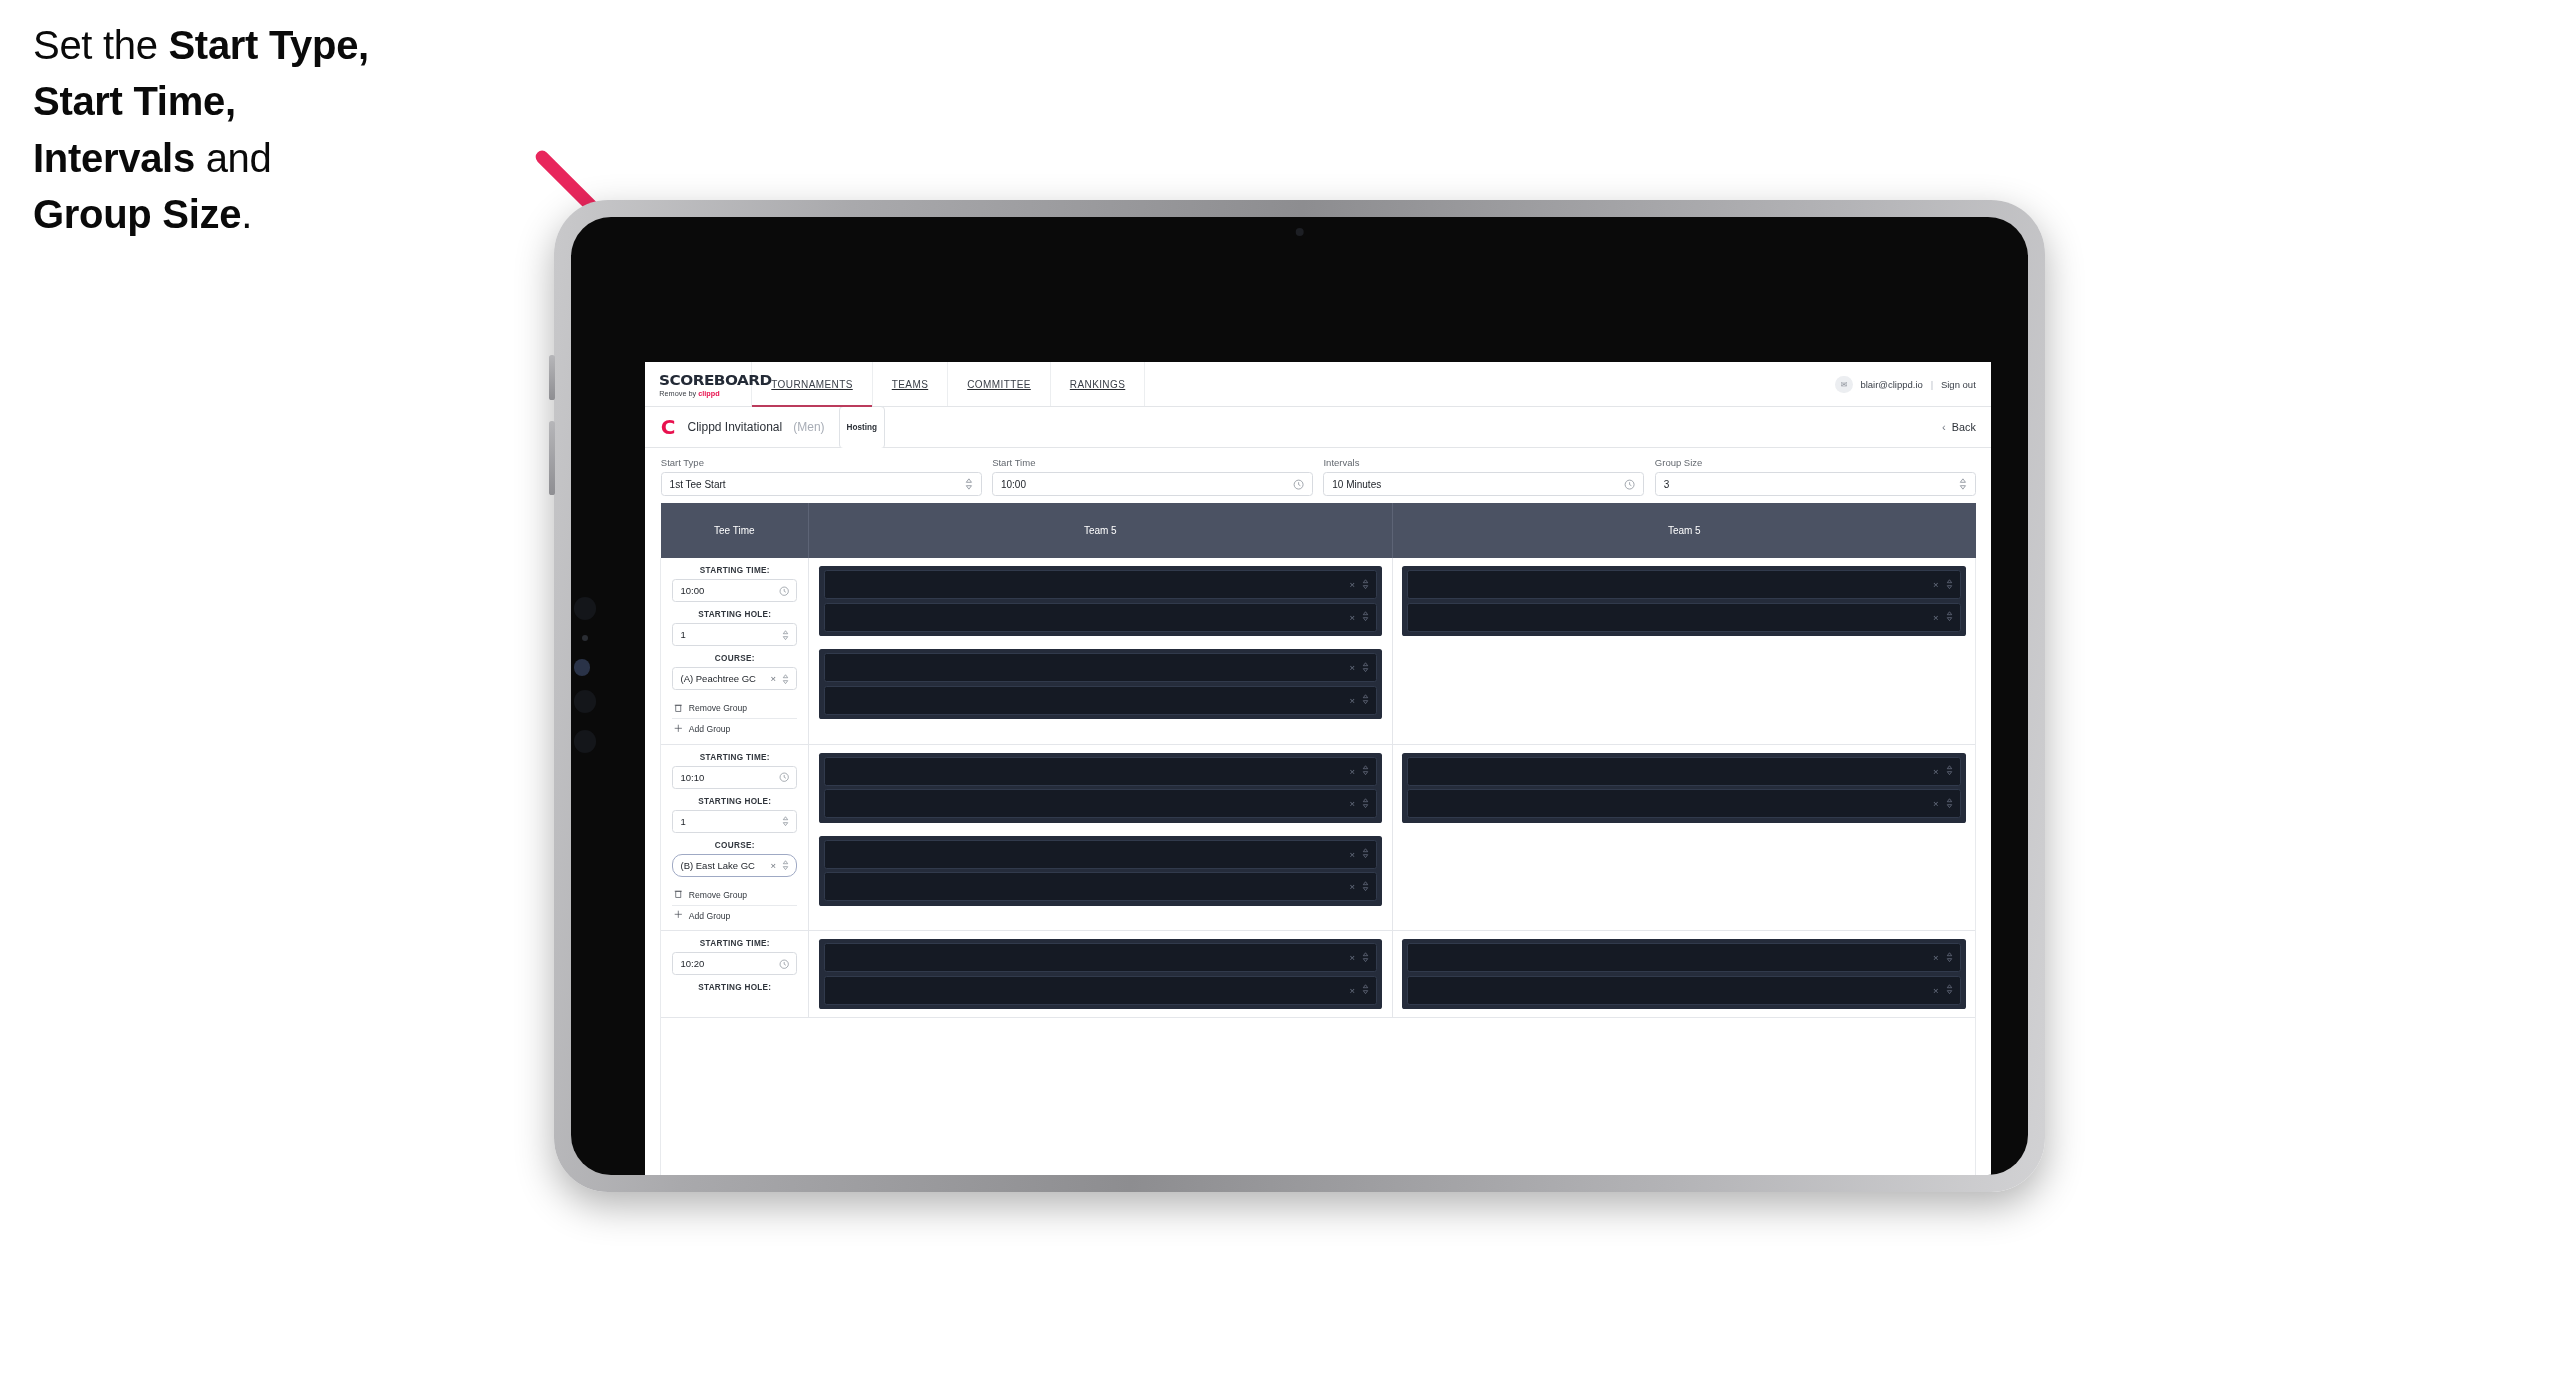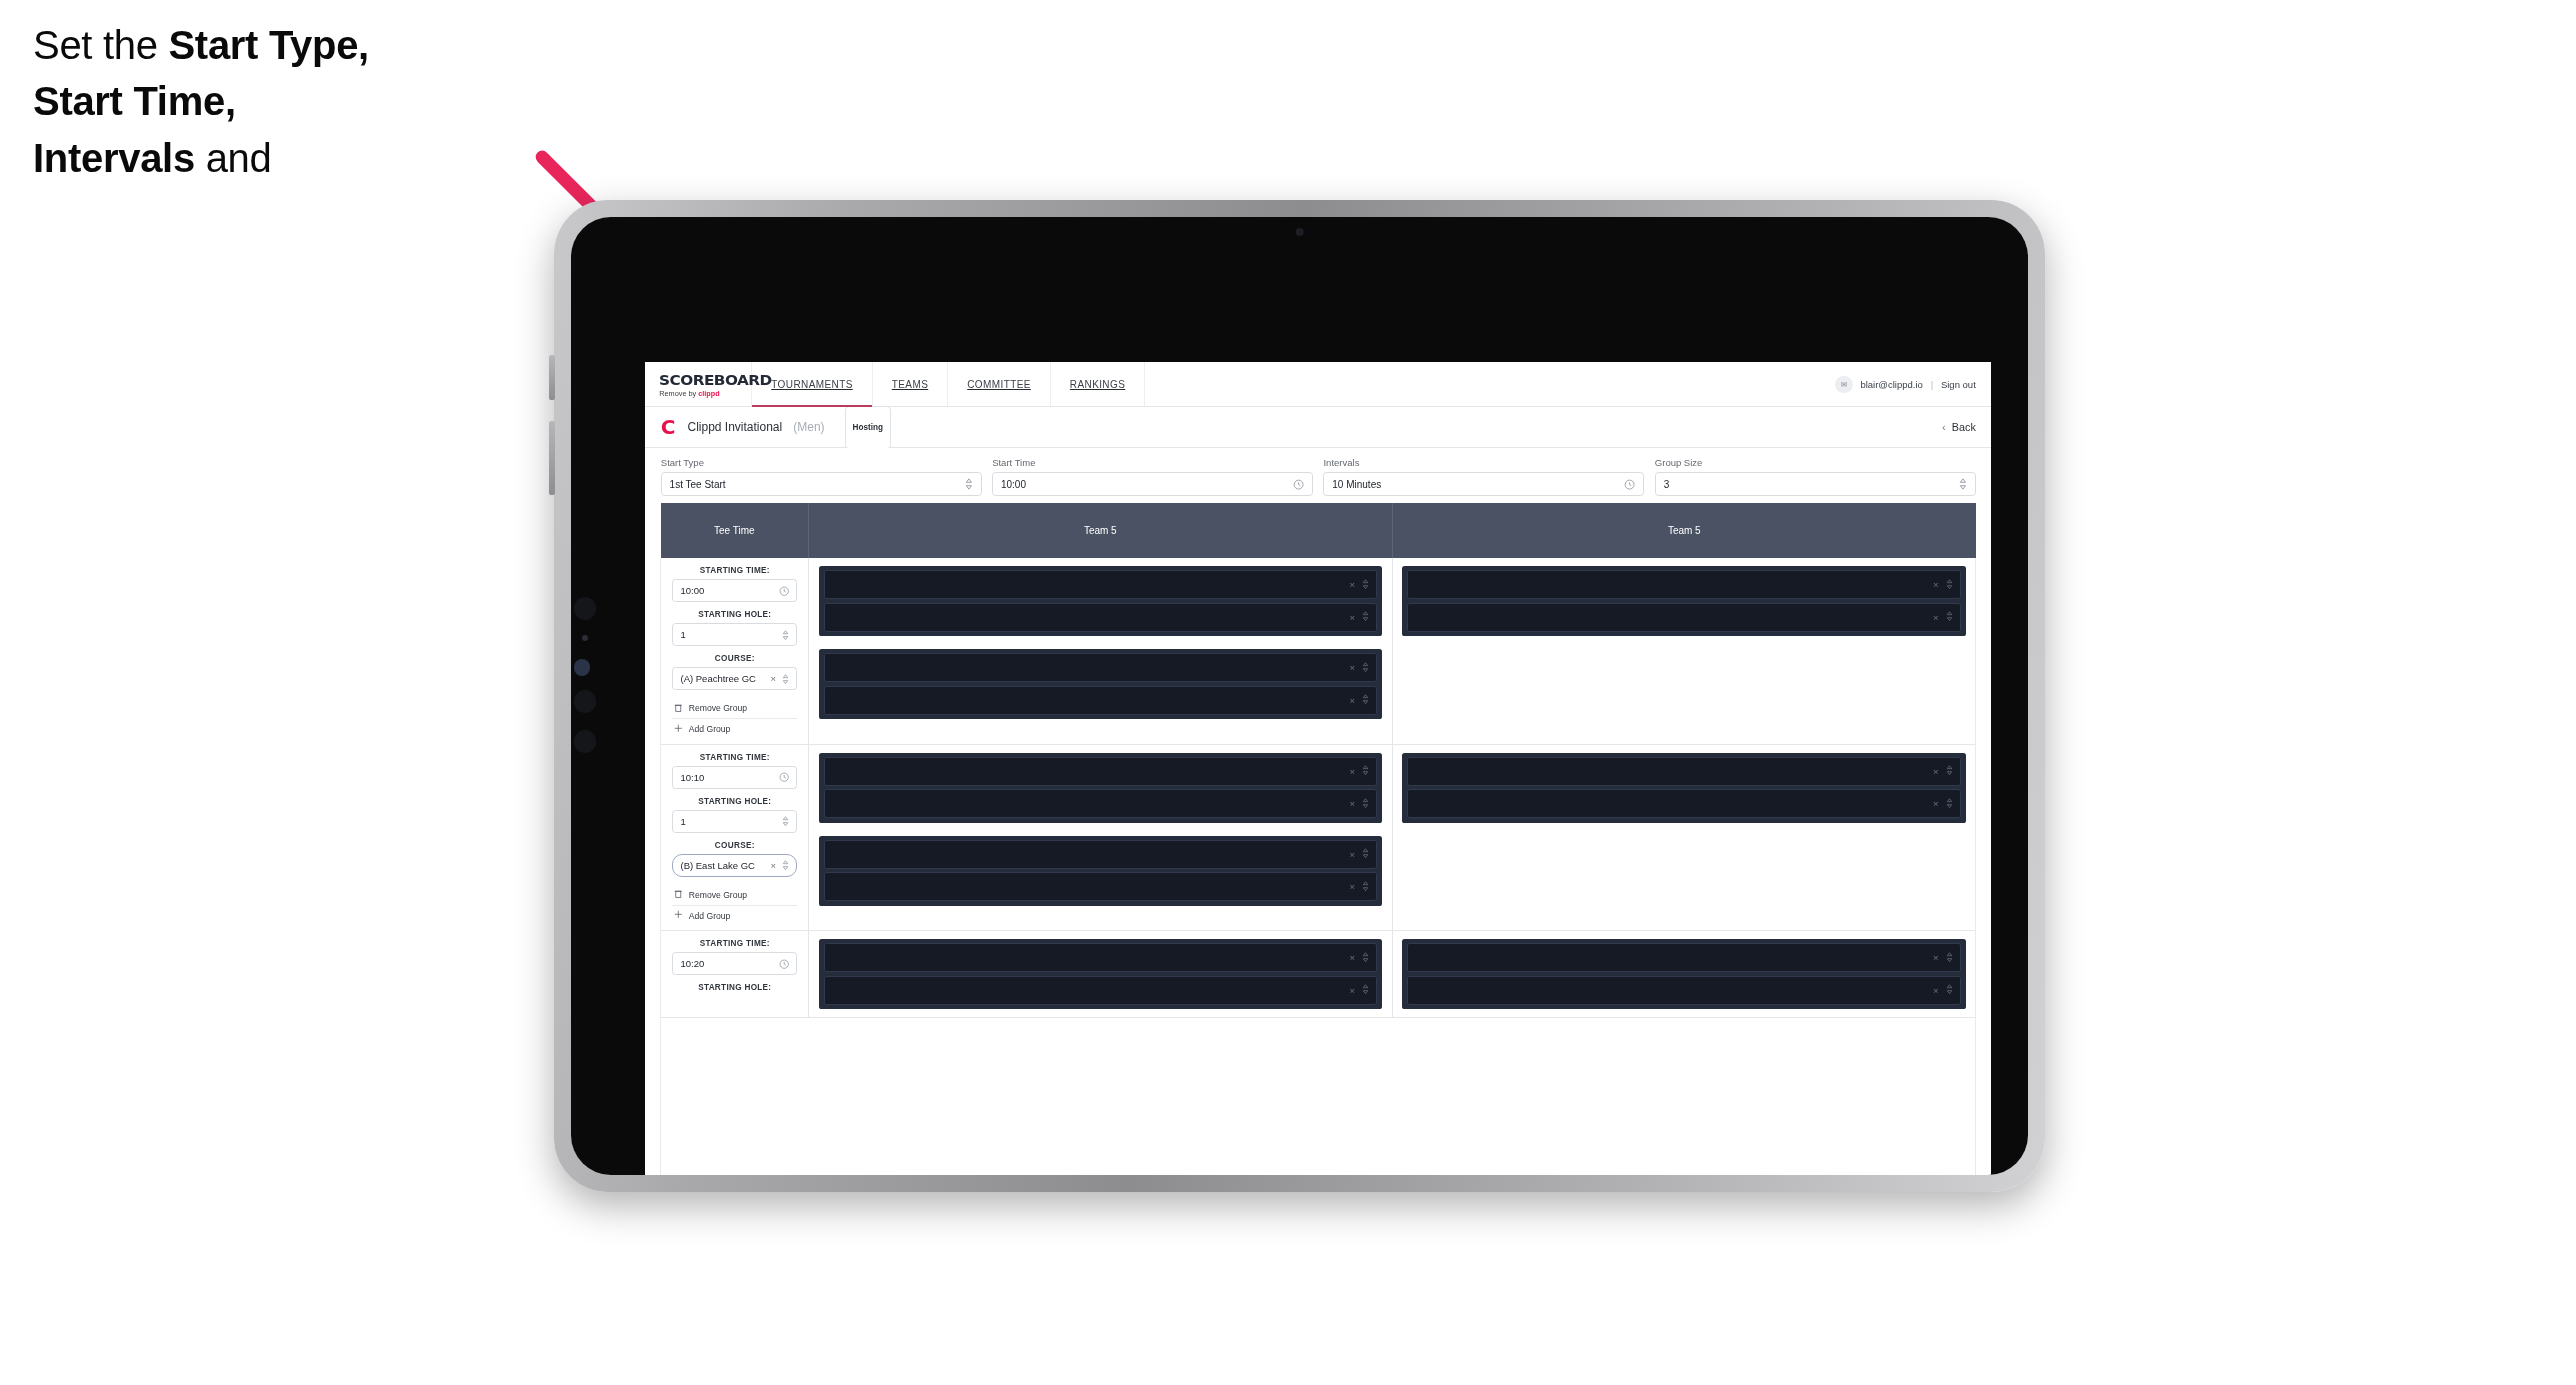--- a/index.html
+++ b/index.html
@@ -114,21 +114,21 @@
     height: 41px; display: flex; align-items: center; padding: 0 15.5px;
     border-bottom: 0.9px solid #e3e5e8; background: #fff; flex: none;
   }
   .c-logo {
     font-size: 20px; font-weight: 700; color: #e8114e; line-height: 1;
     font-family: "DejaVu Sans", sans-serif; margin-right: 12px;
   }
   .t-title { font-size: 12px; color: #2c3138; }
   .t-sub { font-size: 12px; color: #a8adb6; margin-left: 11px; }
   .badge {
-    margin-left: 20px; border: 0.9px solid #dfe2e6; border-radius: 4px;
+    margin-left: 14px; border: 0.9px solid #dfe2e6; border-radius: 4px;
     padding: 16px 7px; font-size: 8.2px; font-weight: 700; color: #2c3138;
     background: #fff;
   }
   .crumb-spacer { flex: 1; }
   .back-btn {
     display: flex; align-items: center; gap: 6px; font-size: 10.8px;
     color: #2c3138; cursor: pointer;
   }
   .chev-l { font-size: 11.2px; color: #737983; }
 
@@ -210,20 +210,21 @@
 </style>
 </head>
 <body>
 
 <div class="canvas">
 
   <div class="caption">
     <span class="ln"><span class="lt">Set the </span><b>Start Type,</b></span>
     <span class="ln"><b>Start Time,</b></span>
     <span class="ln"><b>Intervals</b><span class="lt"> and</span></span>
+    <span class="ln"><b>Group Size</b><span class="lt">.</span></span>
   </div>
 
   <svg class="arrow-svg" viewBox="0 0 420 400">
     <line x1="28" y1="22" x2="325" y2="318" stroke="#e8265c" stroke-width="15" stroke-linecap="round"></line>
     <polygon points="300,290 372,360 280,350" fill="#e8265c"></polygon>
   </svg>
 
   <div class="tablet">
     <div class="side-btn b1"></div>
     <div class="side-btn b2"></div>

